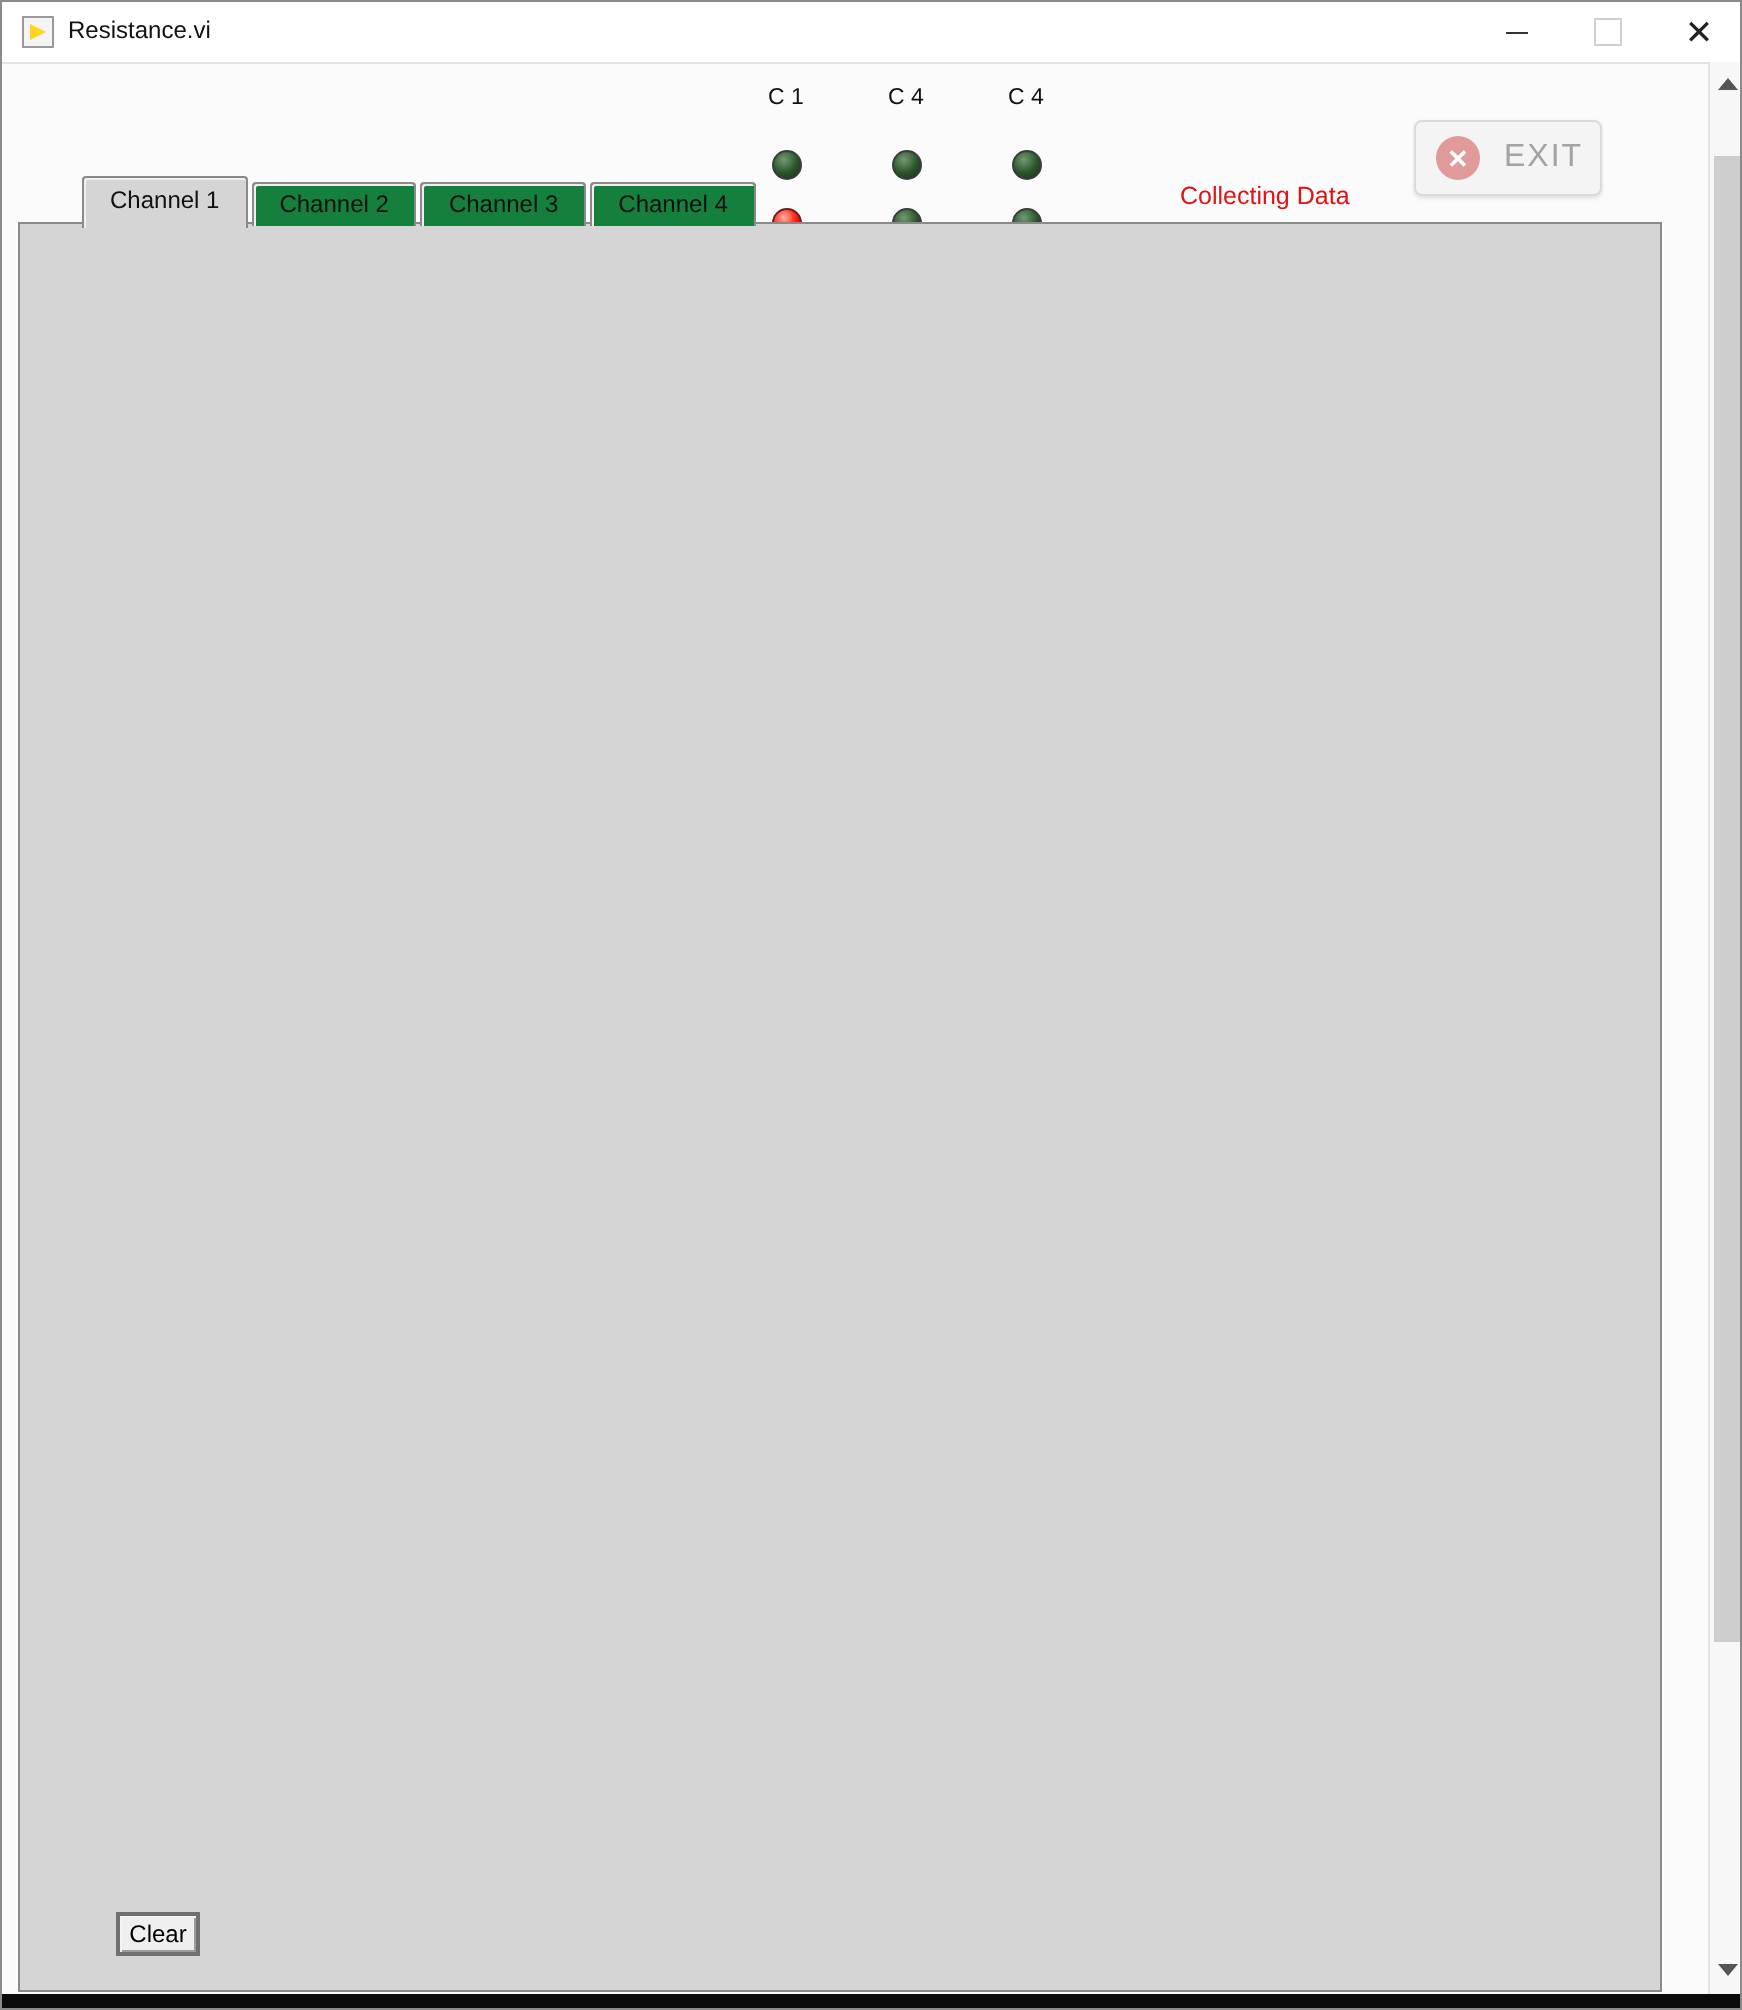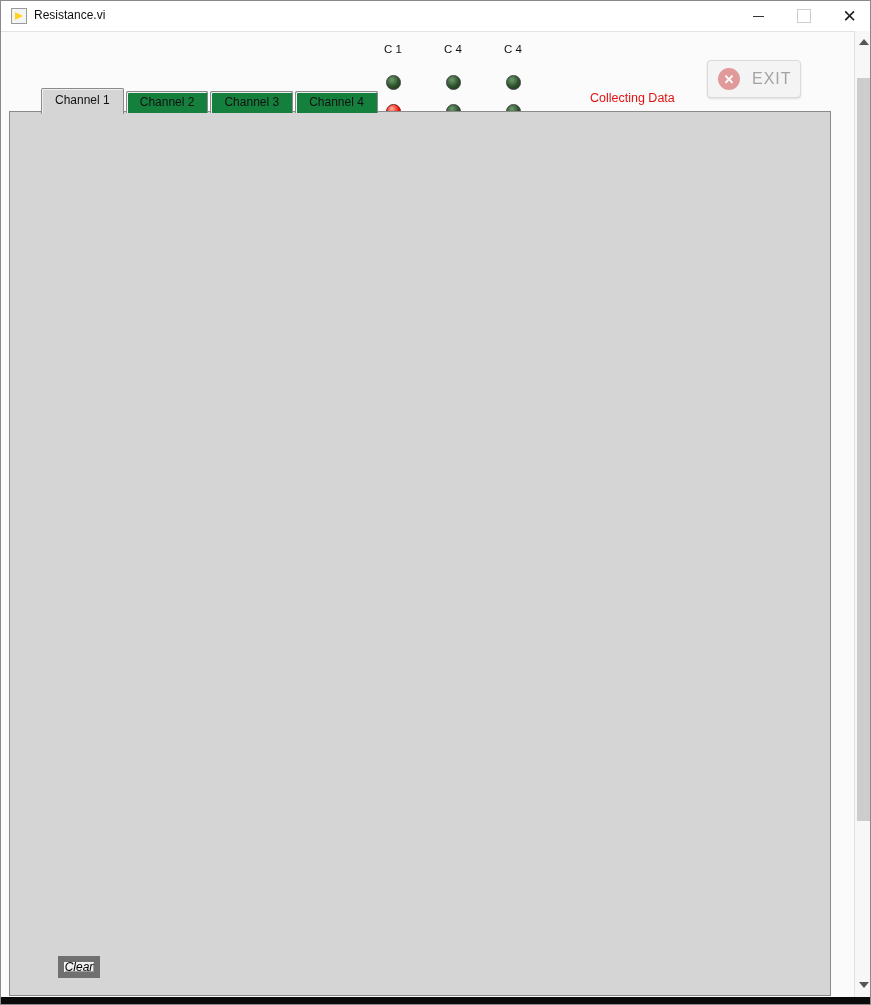--- a/index.html
+++ b/index.html
@@ -20,21 +20,21 @@
   .tab.selected{height:25px;line-height:23px;background:#d5d5d5;margin-bottom:-1px;z-index:6;}
   
   .panel{position:absolute;left:8px;top:110px;width:822px;height:885px;background:#d5d5d5;border:1px solid #8a8a8a;box-sizing:border-box;z-index:1;}
   
   .field{position:absolute;box-sizing:border-box;background:#ffffff;border:1px solid #9a9a9a;border-top-color:#606060;border-left-color:#606060;
     font-size:15px;color:#000;padding-left:6px;display:flex;align-items:center;}
   .ind{background:#dadada;}
   .dim{background:#d9d9d9;color:#222;}
   
   .btn{position:absolute;box-sizing:border-box;display:flex;align-items:center;justify-content:center;background:#dcdcdc;
-    border:6px solid #8b5cf6;box-shadow:inset 2px 2px 0 #f2f2f2,inset -2px -2px 0 #909090;font-size:15px;color:#000;cursor:pointer;font-style:italic;}
+    border:2px solid #8b5cf6;box-shadow:inset 2px 2px 0 #f2f2f2,inset -2px -2px 0 #909090;font-size:15px;color:#000;cursor:pointer;}
   .btn-light{border-color:#707070;box-shadow:inset 1px 1px 0 #f4f4f4,inset -1px -1px 0 #9c9c9c;font-size:13px;}
   
   .led{width:13px;height:13px;border-radius:50%;}
   .led-off{background:radial-gradient(circle at 38% 30%,#6f9c6f,#2b522b 55%,#163016);border:1px solid #3c3c3c;}
   .led-red{background:radial-gradient(circle at 38% 30%,#ffb3a3,#fb1500 55%,#b80000);border:1px solid #6d1d1d;}
   .led-col{width:60px;display:flex;flex-direction:column;align-items:center;}
   .led-col .cl{font-size:11.5px;color:#111;margin-bottom:20px;}
   .led-col .led+ .led{margin-top:14px;}
   
   .spin{position:absolute;width:14px;box-sizing:border-box;background:#cfcfcf;border:1px solid #8c8c8c;

